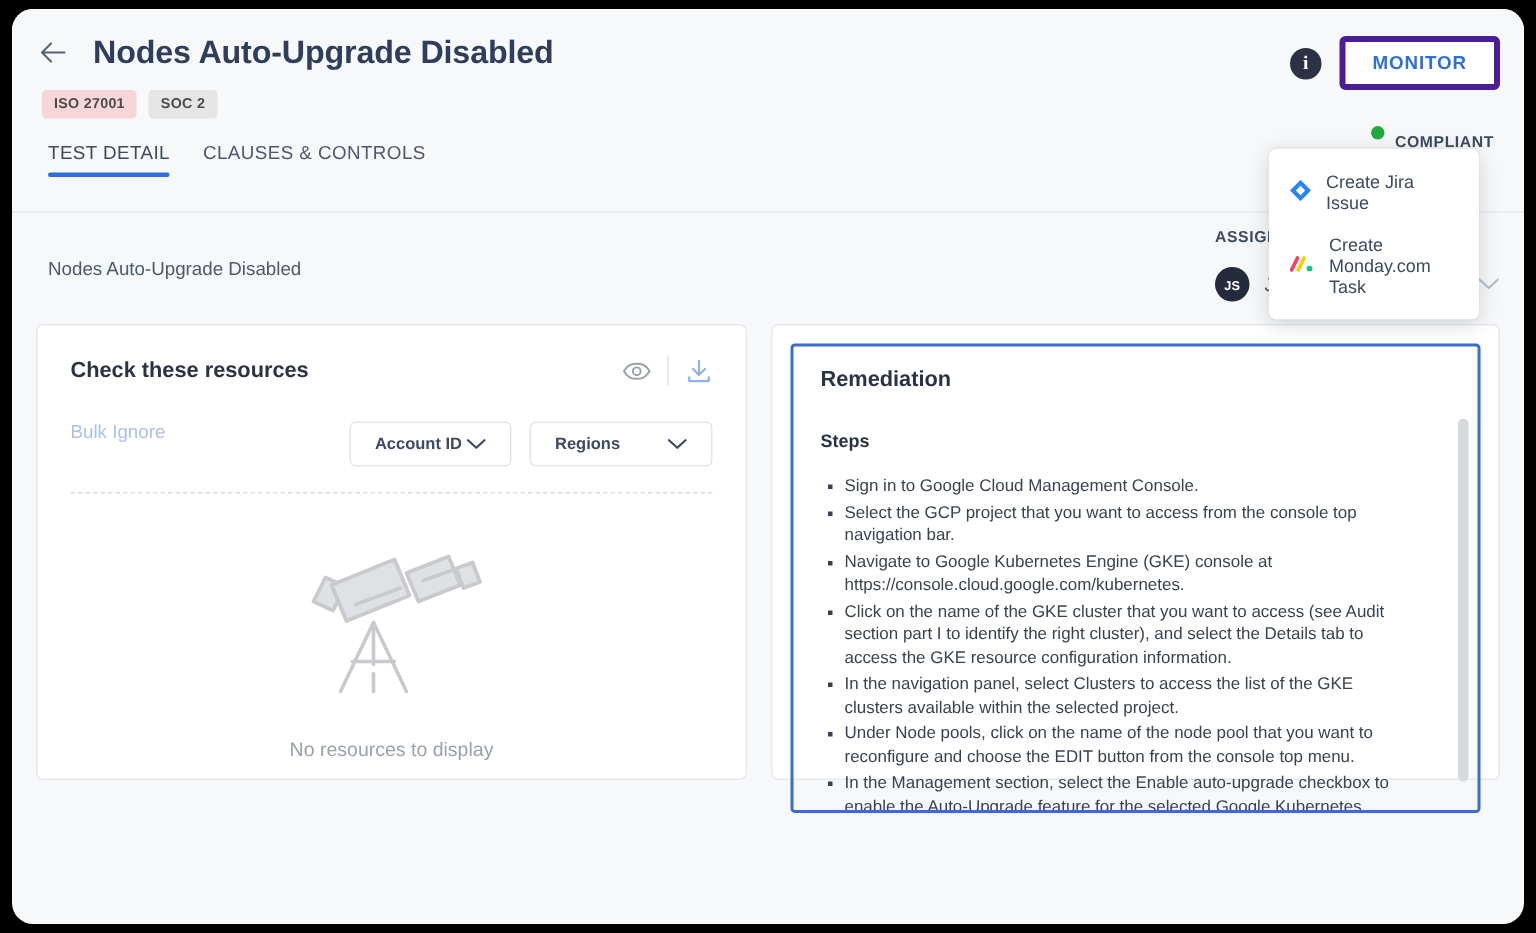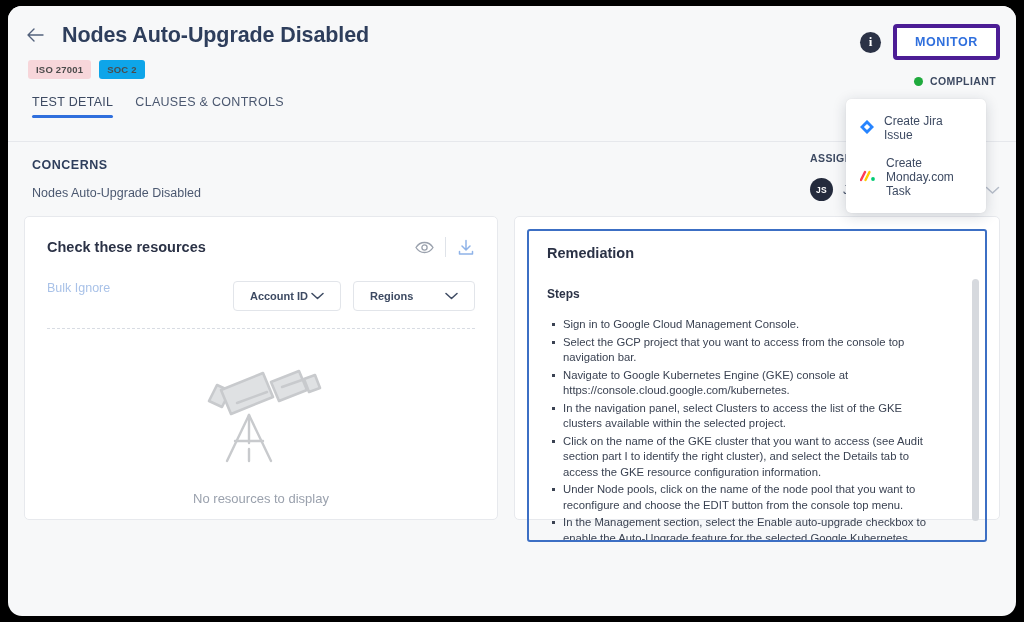--- a/index.html
+++ b/index.html
@@ -61,21 +61,21 @@
   }
   .badge {
     font-size: 9.5px;
     font-weight: bold;
     padding: 4px 8px;
     border-radius: 3px;
     color: #4b4b4b;
     letter-spacing: 0.2px;
   }
   .badge.iso { background: #f7d6da; }
-  .badge.soc { background: #0ea5e9; }
+  .badge.soc { background: #e5e5e5; }
 
   .tabs {
     display: flex;
     gap: 22px;
     padding: 16px 0 0 24px;
     position: relative;
   }
   .tab {
     font-size: 12.5px;
     color: #4b5870;
@@ -149,20 +149,21 @@
   .dot {
     width: 9px; height: 9px;
     border-radius: 50%;
     background: #1faa3d;
   }
   .compliant-label {
     font-size: 10.5px;
     font-weight: bold;
     color: #3d4a62;
     letter-spacing: 0.4px;
+    margin-top: 14px;
   }
 
   
   .concerns {
     padding: 16px 0 0 24px;
   }
   .concerns-title {
     font-size: 12.5px;
     font-weight: bold;
     color: #2e3e5c;
@@ -422,21 +423,20 @@
       <div class="compliant-row">
         <span class="dot"></span>
         <span class="compliant-label">COMPLIANT</span>
       </div>
     </div>
 
     <div class="header-rule"></div>
   </div>
 
   <div class="concerns">
-    <div class="concerns-title">CONCERNS</div>
     <div class="concerns-text">Nodes Auto-Upgrade Disabled</div>
   </div>
 
   <div class="assignee">
     <div class="assignee-label">ASSIGNEE</div>
     <div class="assignee-row">
       <div class="avatar">JS</div>
       <div class="assignee-name">Jason Smith</div>
       <span class="chev-grey">
         <svg width="15" height="9" viewBox="0 0 15 9" fill="none">
@@ -535,22 +535,22 @@
     </div>
 
     <div class="card card-right">
       <div class="remediation">
         <div class="rem-title">Remediation</div>
         <div class="rem-sub">Steps</div>
         <ul class="steps">
           <li>Sign in to Google Cloud Management Console.</li>
           <li>Select the GCP project that you want to access from the console top navigation bar.</li>
           <li>Navigate to Google Kubernetes Engine (GKE) console at https://console.cloud.google.com/kubernetes.</li>
+          <li>Click on the name of the GKE cluster that you want to access (see Audit section part I to identify the right cluster), and select the Details tab to access the GKE resource configuration information.</li>
           <li>In the navigation panel, select Clusters to access the list of the GKE clusters available within the selected project.</li>
-          <li>Click on the name of the GKE cluster that you want to access (see Audit section part I to identify the right cluster), and select the Details tab to access the GKE resource configuration information.</li>
           <li>Under Node pools, click on the name of the node pool that you want to reconfigure and choose the EDIT button from the console top menu.</li>
           <li>In the Management section, select the Enable auto-upgrade checkbox to enable the Auto-Upgrade feature for the selected Google Kubernetes Engine (GKE) cluster node pool.</li>
 
         </ul>
         <div class="scrollbar-track">
           <div class="scrollbar-thumb"></div>
         </div>
       </div>
     </div>
 

